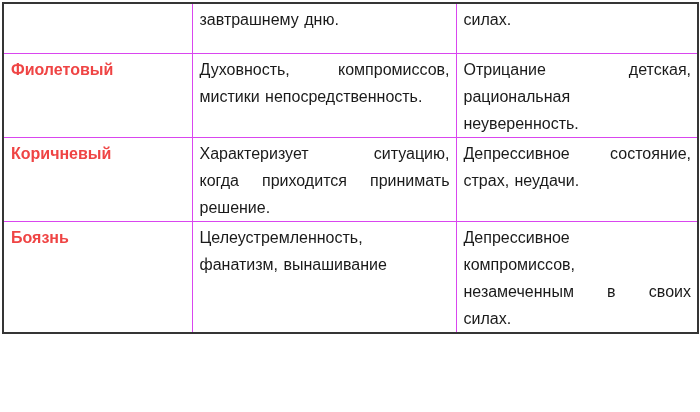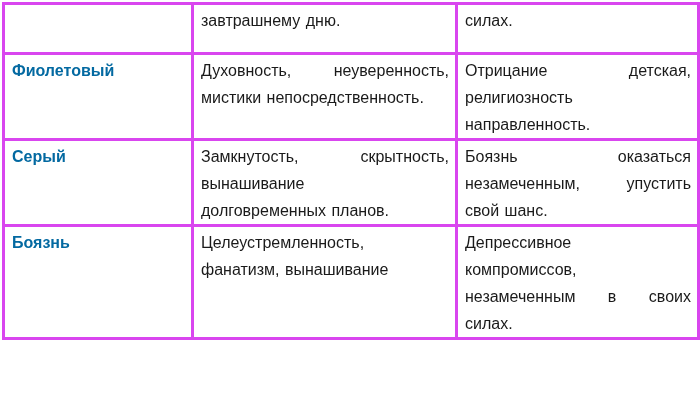--- a/index.html
+++ b/index.html
@@ -12,21 +12,21 @@
     font-family: "Liberation Sans", sans-serif;
   }
   table.color-table {
     border-collapse: collapse;
     table-layout: fixed;
     width: 695px;
     margin: 2px 0 0 2px;
     border: 2px solid #353535;
   }
   table.color-table td {
-    border: 3px solid #d946ef;
+    border: 1px solid #d946ef;
     vertical-align: top;
     padding: 2px 6px 0 7px;
     overflow: hidden;
   }
   col.c1 { width: 189px; }
   col.c2 { width: 264px; }
   col.c3 { width: 242px; }
   .line {
     font-size: 16px;
     line-height: 27px;
@@ -36,21 +36,21 @@
     word-spacing: 1px;
   }
   .line.last {
     text-align: left;
     text-align-last: left;
   }
   .color-name {
     font-weight: bold;
     font-size: 16px;
     line-height: 27px;
-    color: #0369a1;
+    color: #ef4444;
     text-align: center;
     text-align-last: left;
   }
 </style>
 </head>
 <body>
 
 <table class="color-table">
   <colgroup>
     <col class="c1">
@@ -67,42 +67,41 @@
         </td>
         <td>
           <div class="line last">силах.</div>
         </td>
       </tr>
       <tr style="height: 81px;">
         <td>
           <div class="color-name">Фиолетовый</div>
         </td>
         <td>
-          <div class="line">Духовность, неуверенность,</div>
+          <div class="line">Духовность, компромиссов,</div>
           <div class="line last">мистики непосредственность.</div>
         </td>
         <td>
           <div class="line">Отрицание детская,</div>
-          <div class="line">религиозность</div>
-          <div class="line last">направленность.</div>
+          <div class="line">рациональная</div>
+          <div class="line last">неуверенность.</div>
         </td>
       </tr>
-      <tr style="height: 83px;">
+      <tr style="height: 82px;">
         <td>
-          <div class="color-name">Серый</div>
+          <div class="color-name">Коричневый</div>
         </td>
         <td>
-          <div class="line">Замкнутость, скрытность,</div>
-          <div class="line">вынашивание</div>
-          <div class="line last">долговременных планов.</div>
+          <div class="line">Характеризует ситуацию,</div>
+          <div class="line">когда приходится принимать</div>
+          <div class="line last">решение.</div>
         </td>
         <td>
-          <div class="line">Боязнь оказаться</div>
-          <div class="line">незамеченным, упустить</div>
-          <div class="line last">свой шанс.</div>
+          <div class="line">Депрессивное состояние,</div>
+          <div class="line last">страх, неудачи.</div>
         </td>
       </tr>
       <tr style="height: 112px;">
         <td>
           <div class="color-name">Боязнь</div>
         </td>
         <td>
           <div class="line">Целеустремленность,</div>
           <div class="line last">фанатизм, вынашивание</div>
         </td>

